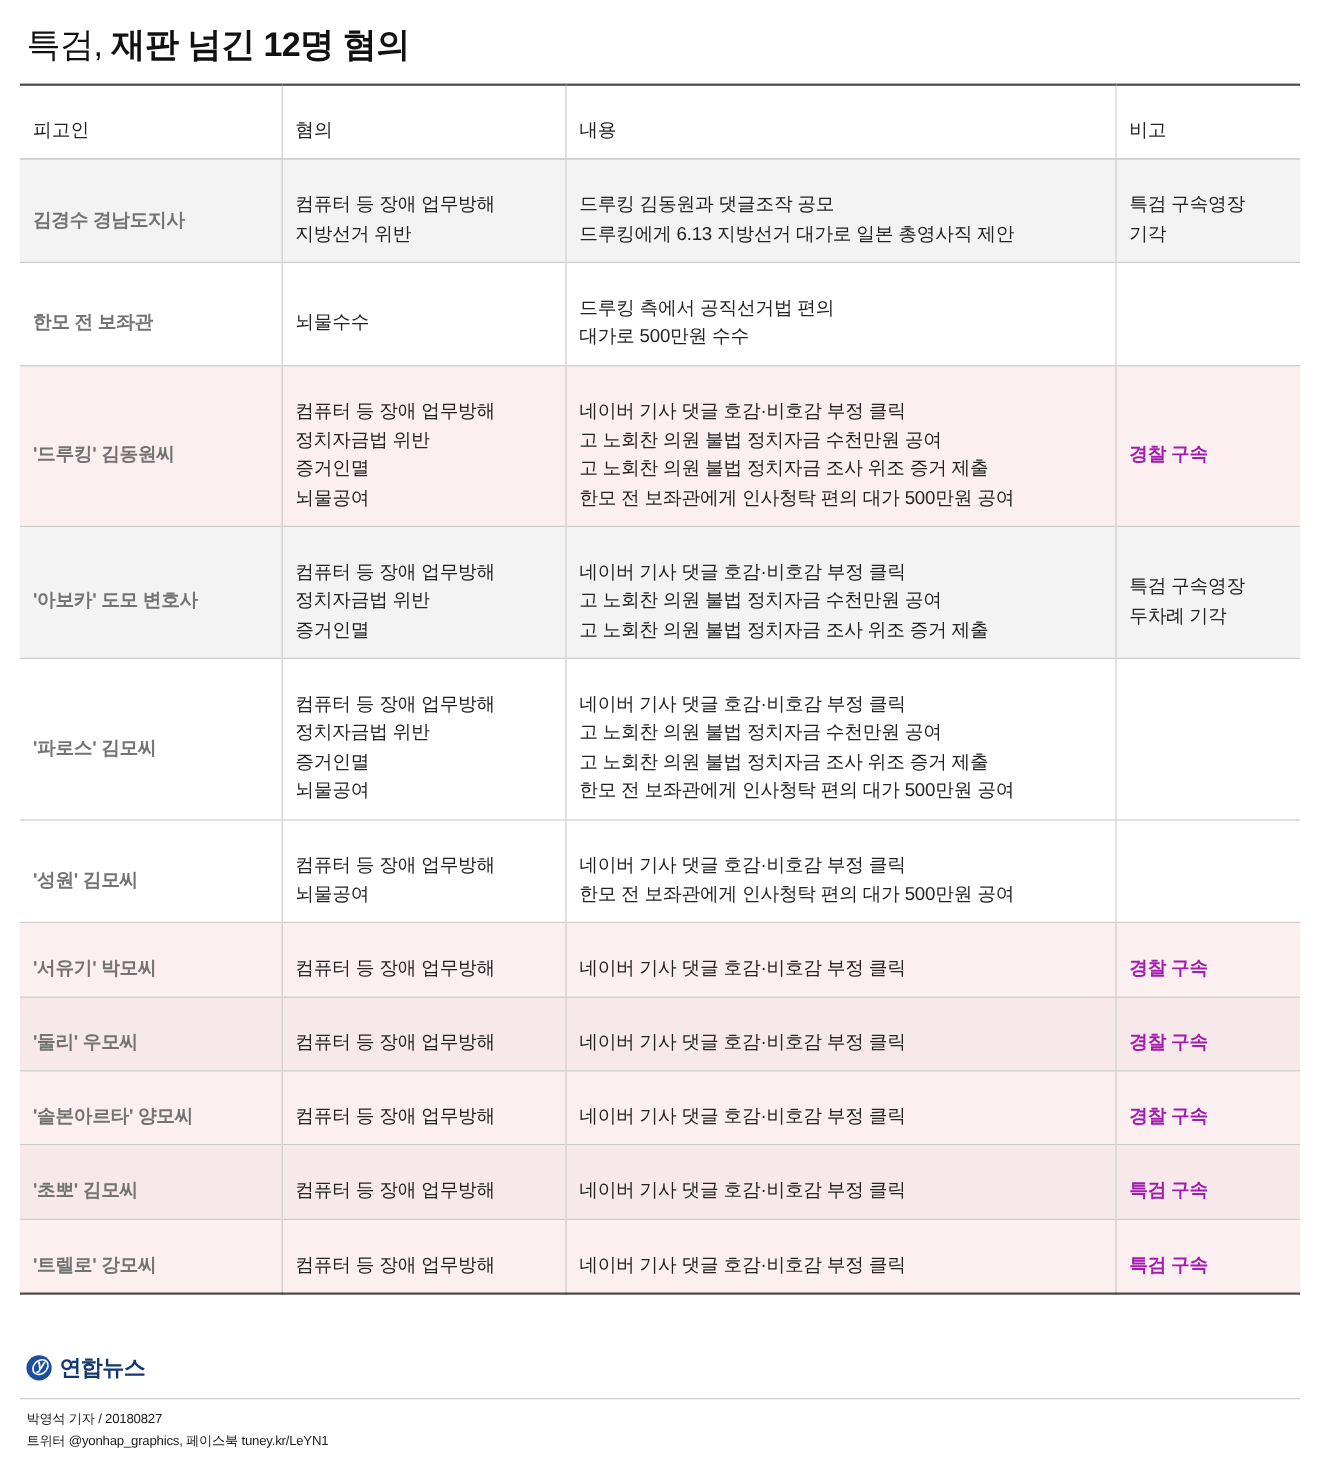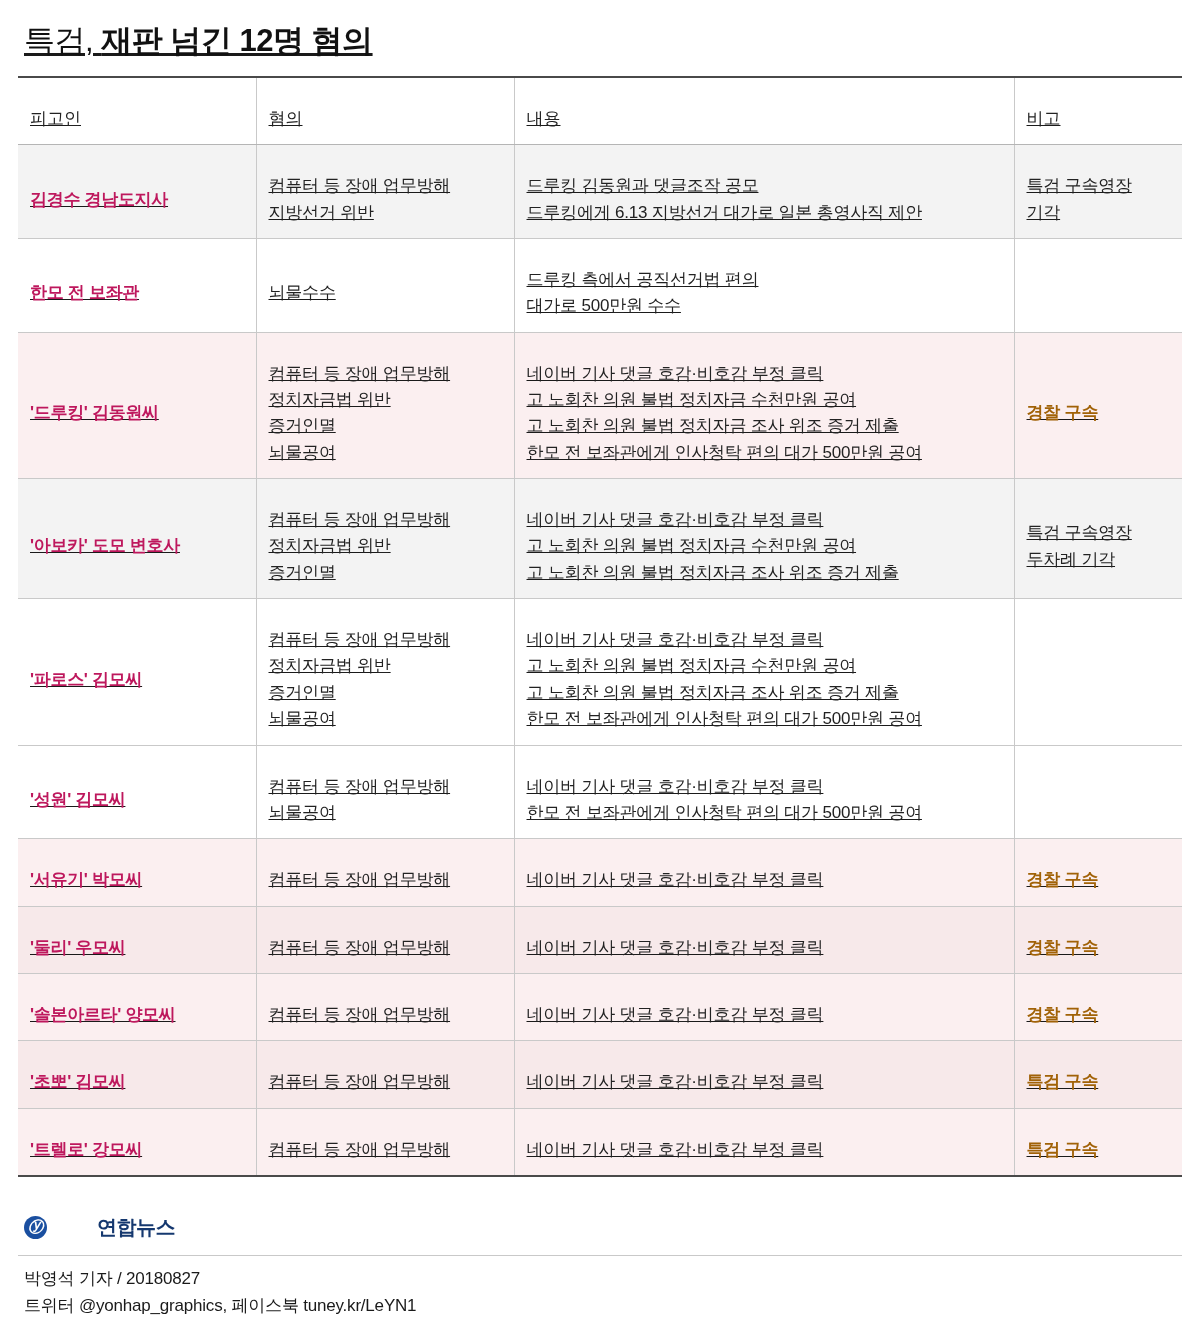--- a/index.html
+++ b/index.html
@@ -13,21 +13,20 @@
     font-family: "Liberation Sans", "DejaVu Sans", sans-serif;
     color: #1a1a1a;
     position: relative;
     overflow: hidden;
   }
   .wrap {
     width: 960px;
     height: 1330px;
     padding: 14px 18px 0 18px;
     position: relative;
-    text-decoration: underline;
   }
   .title {
     font-size: 31px;
     font-weight: 400;
     letter-spacing: -0.5px;
     padding: 6px 4px 14px 6px;
     color: #111;
   }
   .title b { font-weight: 700; }
 
@@ -60,24 +59,24 @@
     padding-top: 9px;
     padding-bottom: 9px;
     background: #fff;
   }
 
   tbody tr { border-bottom: 1px solid #c9c9c9; }
   tbody tr.alt td { background: #f3f3f3; }
   tbody tr.pink td { background: #fbeff0; }
   tbody tr.pinkalt td { background: #f7e9ea; }
 
-  td.name { font-weight: 700; font-size: 18.5px; color: #be185d; letter-spacing: -0.3px; }
+  td.name { font-weight: 700; font-size: 18.5px; color: #737373; letter-spacing: -0.3px; }
   td.charge, td.detail { color: #222; letter-spacing: -0.2px; }
   td.note { color: #222; letter-spacing: -0.2px; }
-  td.note.red { color: #a16207; font-weight: 700; }
+  td.note.red { color: #a21caf; font-weight: 700; }
   .ln { display: block; white-space: nowrap; }
 
   .lastrow { border-bottom: 2px solid #4a4a4a !important; }
 
   .footer {
     position: absolute;
     left: 18px;
     bottom: 0;
     width: 1164px;
   }
@@ -97,25 +96,24 @@
     font-weight: 700;
     font-style: italic;
     display: flex; align-items: center; justify-content: center;
     font-family: "Liberation Serif", serif;
   }
   .logo-text {
     font-size: 20px;
     font-weight: 700;
     color: #15386f;
     letter-spacing: -0.5px;
-    margin-left: 43px;
   }
   .credits {
     padding: 9px 4px 10px 6px;
-    font-size: 17px;
+    font-size: 12px;
     color: #1a1a1a;
     line-height: 1.62;
     letter-spacing: -0.2px;
   }
 </style>
 </head>
 <body>
 
 <div class="wrap">
 

